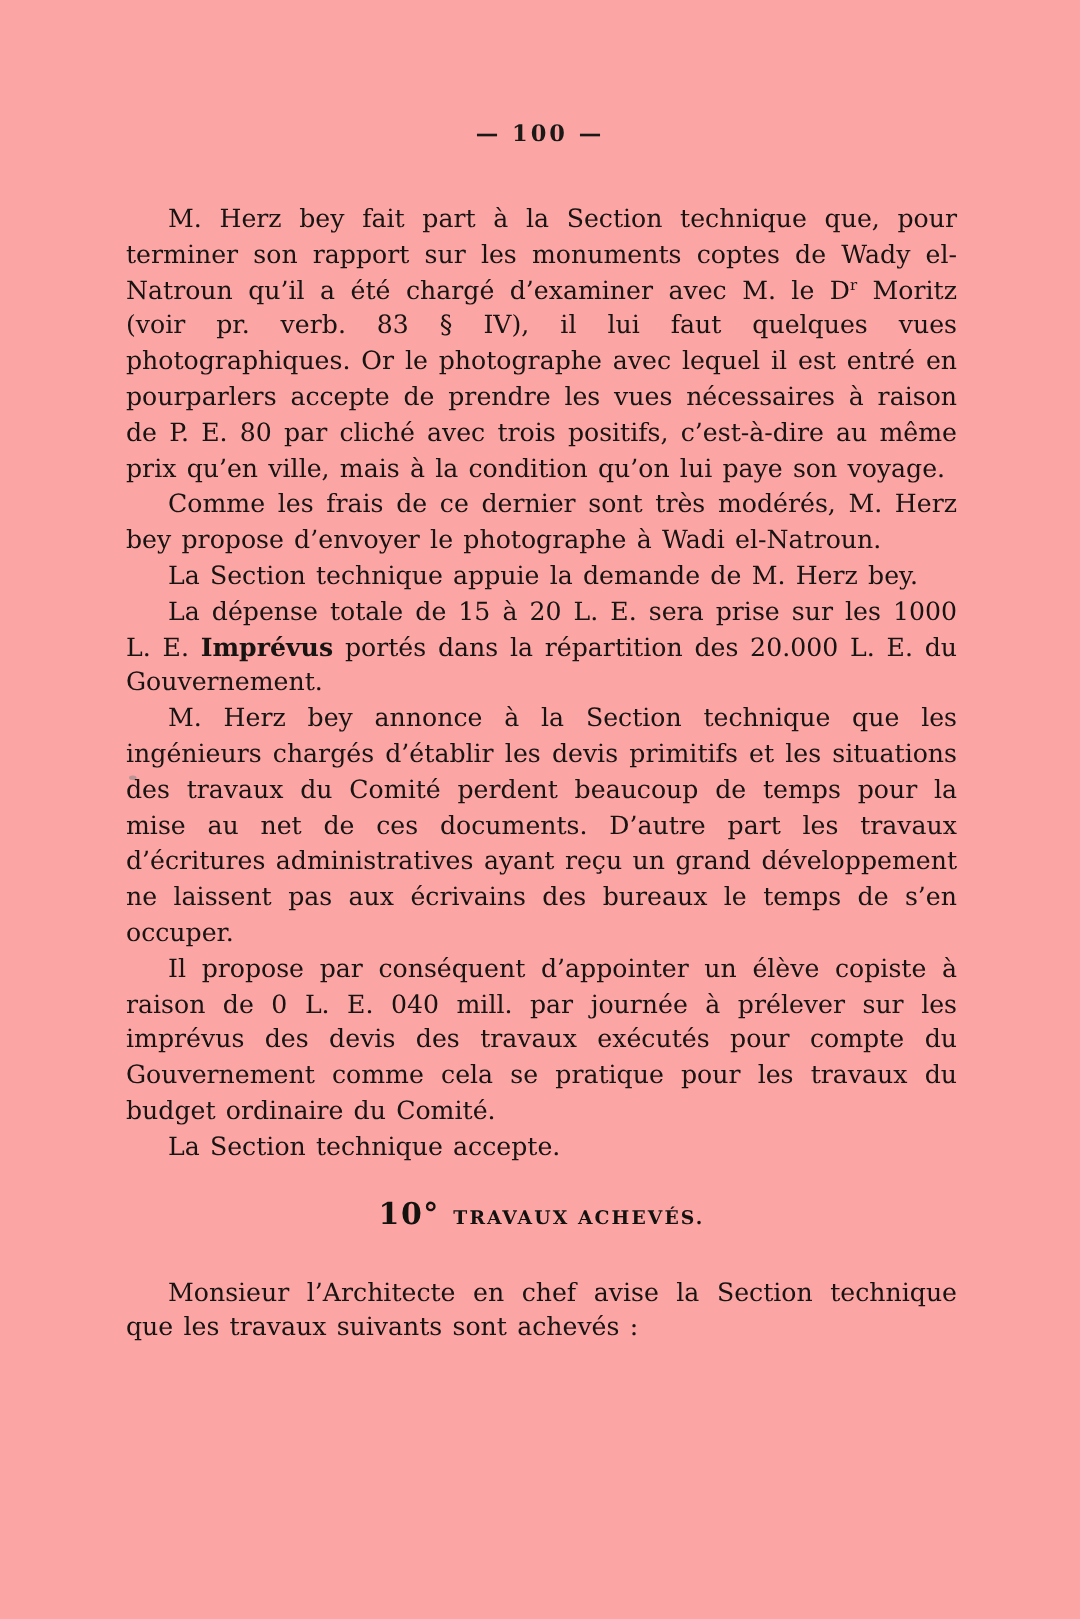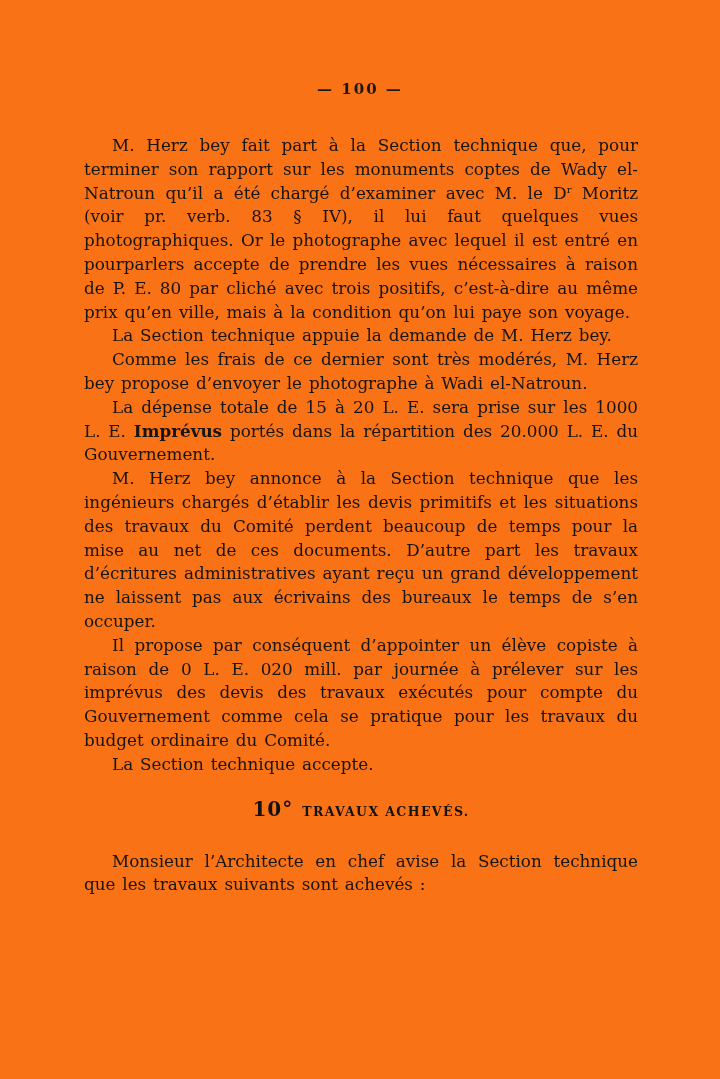--- a/index.html
+++ b/index.html
@@ -5,21 +5,21 @@
   html, body {
     margin: 0;
     padding: 0;
     background: #e8e8e6;
   }
   .page {
     position: relative;
     width: 720px;
     height: 1079px;
     margin: 0 auto;
-    background: #f97316;
+    background: #fca5a5;
     font-family: "DejaVu Serif", "Liberation Serif", serif;
     color: #171513;
     overflow: hidden;
   }
   .pageno {
     position: absolute;
     top: 80px;
     left: 0;
     right: 0;
     text-align: center;
@@ -91,30 +91,30 @@
 
   <div class="pageno">— 100 —</div>
 
   <span class="artifact-dot"></span>
 
   <div class="content">
 
 
     <p class="body-par"><span>M. Herz bey fait part à la Section technique que, pour terminer son rapport sur les monuments coptes de Wady el-Natroun qu’il a été chargé d’examiner avec M. le D</span><sup class="sup">r</sup><span> Moritz (voir pr. verb. 83 § IV), il lui faut quelques vues photographiques. Or le photographe avec lequel il est entré en pourparlers accepte de prendre les vues nécessaires à raison de P. E. 80 par cliché avec trois positifs, c’est-à-dire au même prix qu’en ville, mais à la condition qu’on lui paye son voyage.</span></p>
 
+    <p class="body-par">Comme les frais de ce dernier sont très modérés, M. Herz bey propose d’envoyer le photographe à Wadi el-Natroun.</p>
+
     <p class="body-par">La Section technique appuie la demande de M. Herz bey.</p>
-
-    <p class="body-par">Comme les frais de ce dernier sont très modérés, M. Herz bey propose d’envoyer le photographe à Wadi el-Natroun.</p>
 
     <p class="body-par"><span>La dépense totale de 15 à 20 L. E. sera prise sur les 1000 L. E. </span><span class="it">Imprévus</span><span> portés dans la répartition des 20.000 L. E. du Gouvernement.</span></p>
 
 
     <p class="body-par">M. Herz bey annonce à la Section technique que les ingénieurs chargés d’établir les devis primitifs et les situations des travaux du Comité perdent beaucoup de temps pour la mise au net de ces documents. D’autre part les travaux d’écritures administratives ayant reçu un grand développement ne laissent pas aux écrivains des bureaux le temps de s’en occuper.</p>
 
-    <p class="body-par">Il propose par conséquent d’appointer un élève copiste à raison de 0 L. E. 020 mill. par journée à prélever sur les imprévus des devis des travaux exécutés pour compte du Gouvernement comme cela se pratique pour les travaux du budget ordinaire du Comité.</p>
+    <p class="body-par">Il propose par conséquent d’appointer un élève copiste à raison de 0 L. E. 040 mill. par journée à prélever sur les imprévus des devis des travaux exécutés pour compte du Gouvernement comme cela se pratique pour les travaux du budget ordinaire du Comité.</p>
 
     <p class="body-par">La Section technique accepte.</p>
 
     <h2 class="sec-head h10"><span class="sec-num">10°</span><span class="sec-title">TRAVAUX ACHEVÉS.</span></h2>
 
     <p class="body-par">Monsieur l’Architecte en chef avise la Section technique que les travaux suivants sont achevés :</p>
 
   </div>
 </div>
 

